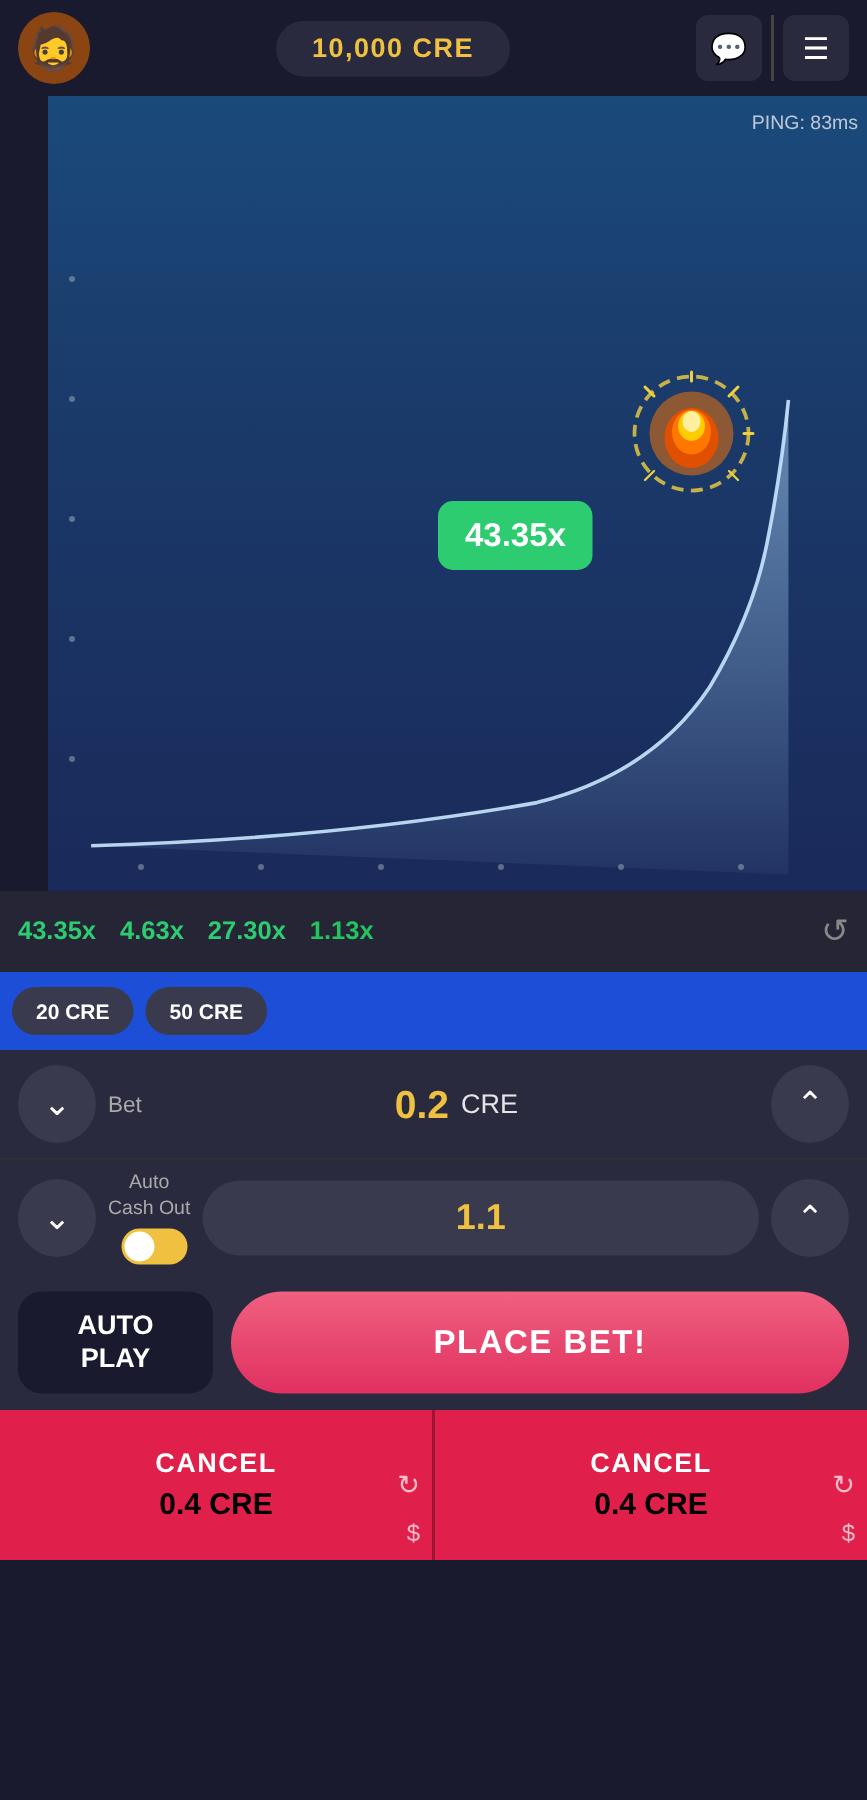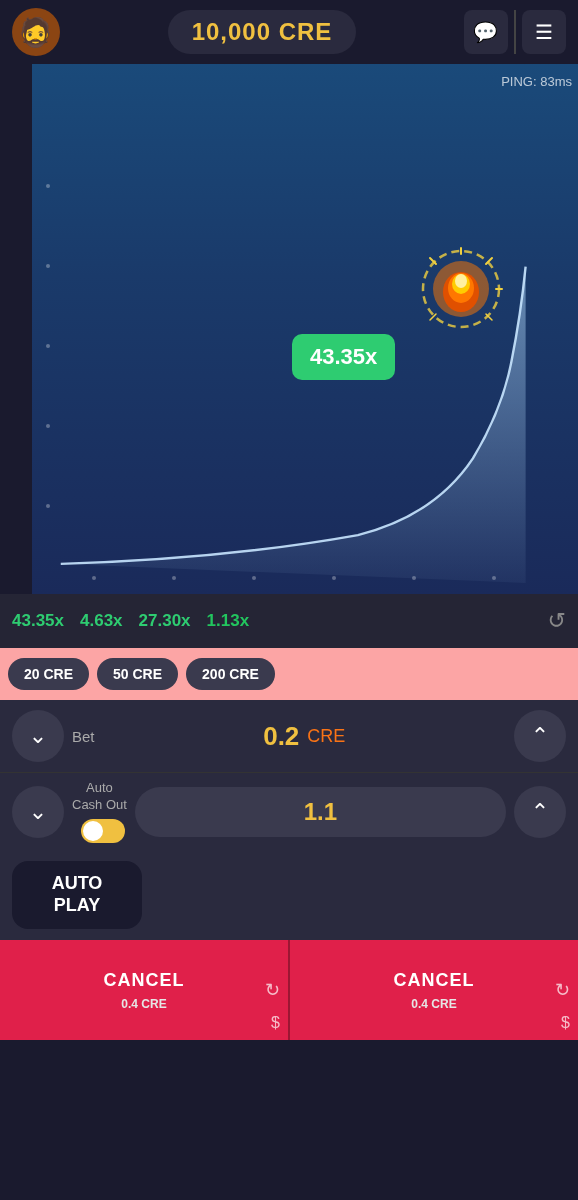--- a/index.html
+++ b/index.html
@@ -35,21 +35,21 @@
     .balance-badge {
       background: #2a2a3e;
       border-radius: 24px;
       padding: 8px 24px;
       display: flex;
       align-items: center;
       gap: 6px;
     }
     .balance-text {
       color: #f0c040;
-      font-size: 24px;
+      font-size: 18px;
       font-weight: bold;
       letter-spacing: 1px;
     }
     .header-icons {
       display: flex;
       gap: 4px;
     }
     .header-icon-btn {
       width: 44px;
       height: 44px;
@@ -141,21 +141,21 @@
     .history-item.yellow { color: #22c55e; }
     .history-refresh {
       margin-left: auto;
       color: #888;
       font-size: 22px;
       cursor: pointer;
     }
 
     
     .chips-row {
-      background: #fca5a5;
+      background: #1d4ed8;
       display: flex;
       align-items: center;
       padding: 10px 8px;
       gap: 8px;
       overflow-x: auto;
     }
     .chip-btn {
       background: #3a3a4e;
       border-radius: 20px;
       padding: 8px 16px;
@@ -201,21 +201,21 @@
       align-items: center;
       justify-content: center;
       gap: 8px;
     }
     .bet-number {
       color: #f0c040;
       font-size: 26px;
       font-weight: bold;
     }
     .bet-currency {
-      color: #f97316;
+      color: #e5e5e5;
       font-size: 18px;
     }
 
     
     .auto-cashout-control {
       background: #2a2a3e;
       display: flex;
       align-items: center;
       padding: 10px 12px;
       gap: 8px;
@@ -324,22 +324,22 @@
       gap: 6px;
       position: relative;
     }
     .cancel-btn-label {
       color: white;
       font-size: 18px;
       font-weight: bold;
       letter-spacing: 1px;
     }
     .cancel-amount {
-      color: #e5e5e5;
-      font-size: 12px;
+      color: #000000;
+      font-size: 20px;
       font-weight: bold;
     }
     .cancel-side-icon {
       position: absolute;
       right: 8px;
       top: 50%;
       transform: translateY(-50%);
       color: rgba(255,255,255,0.7);
       font-size: 18px;
     }
@@ -434,21 +434,20 @@
   <span class="history-item green">43.35x</span>
   <span class="history-item green">4.63x</span>
   <span class="history-item green">27.30x</span>
   <span class="history-item yellow">1.13x</span>
   <span class="history-refresh">↺</span>
 </div>
 
 <div class="chips-row">
   <button class="chip-btn">20 CRE</button>
   <button class="chip-btn">50 CRE</button>
-  <button class="chip-btn">200 CRE</button>
 </div>
 
 <div class="bet-control">
   <button class="ctrl-btn">
     <span>⌄</span>
   </button>
   <span class="bet-label">Bet</span>
   <div class="bet-value-area">
     <span class="bet-number">0.2</span>
     <span class="bet-currency">CRE</span>
@@ -477,20 +476,21 @@
   </div>
   <button class="ctrl-btn">
     <span>⌃</span>
   </button>
 </div>
 
 <div class="action-row">
   <button class="auto-play-btn">
     <span>AUTO<br>PLAY</span>
   </button>
+  <button class="place-bet-btn">PLACE BET!</button>
 </div>
 
 <div class="cancel-row">
   <div class="cancel-panel">
     <span class="cancel-btn-label">CANCEL</span>
     <span class="cancel-amount">0.4 CRE</span>
     <span class="cancel-side-icon">↻</span>
     <span class="cancel-bottom-icon">$</span>
   </div>
   <div class="divider-v"></div>

